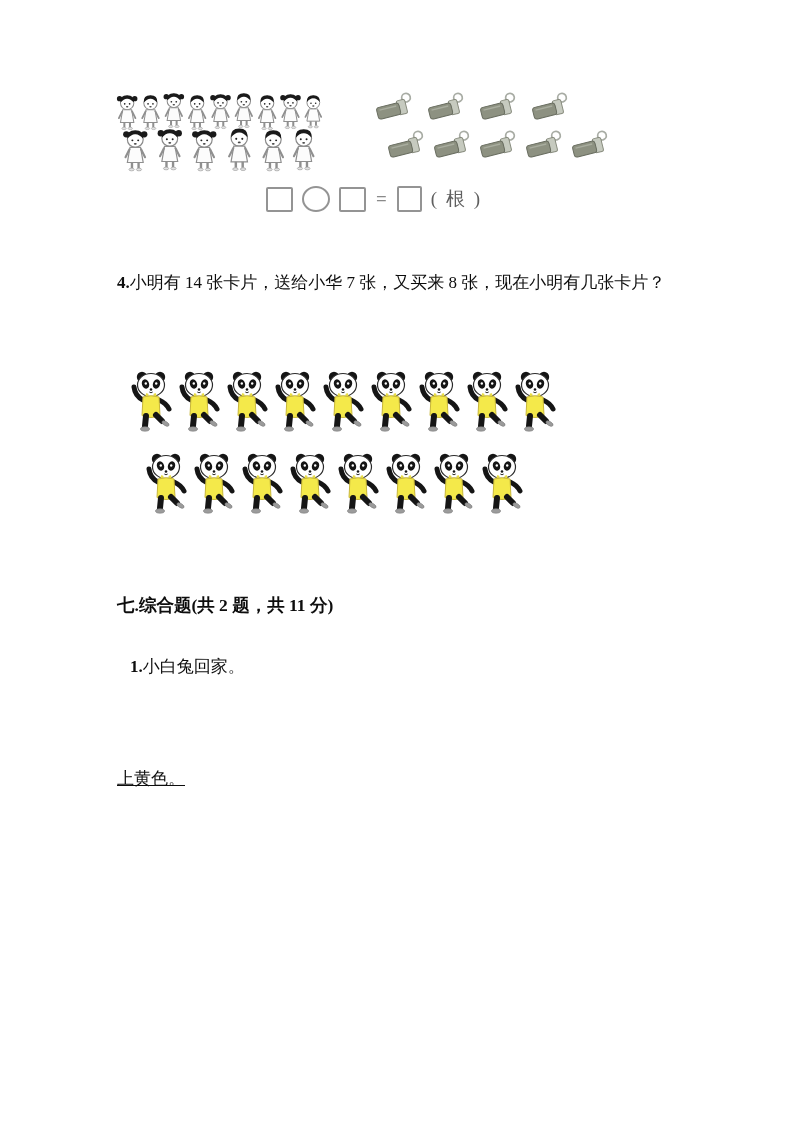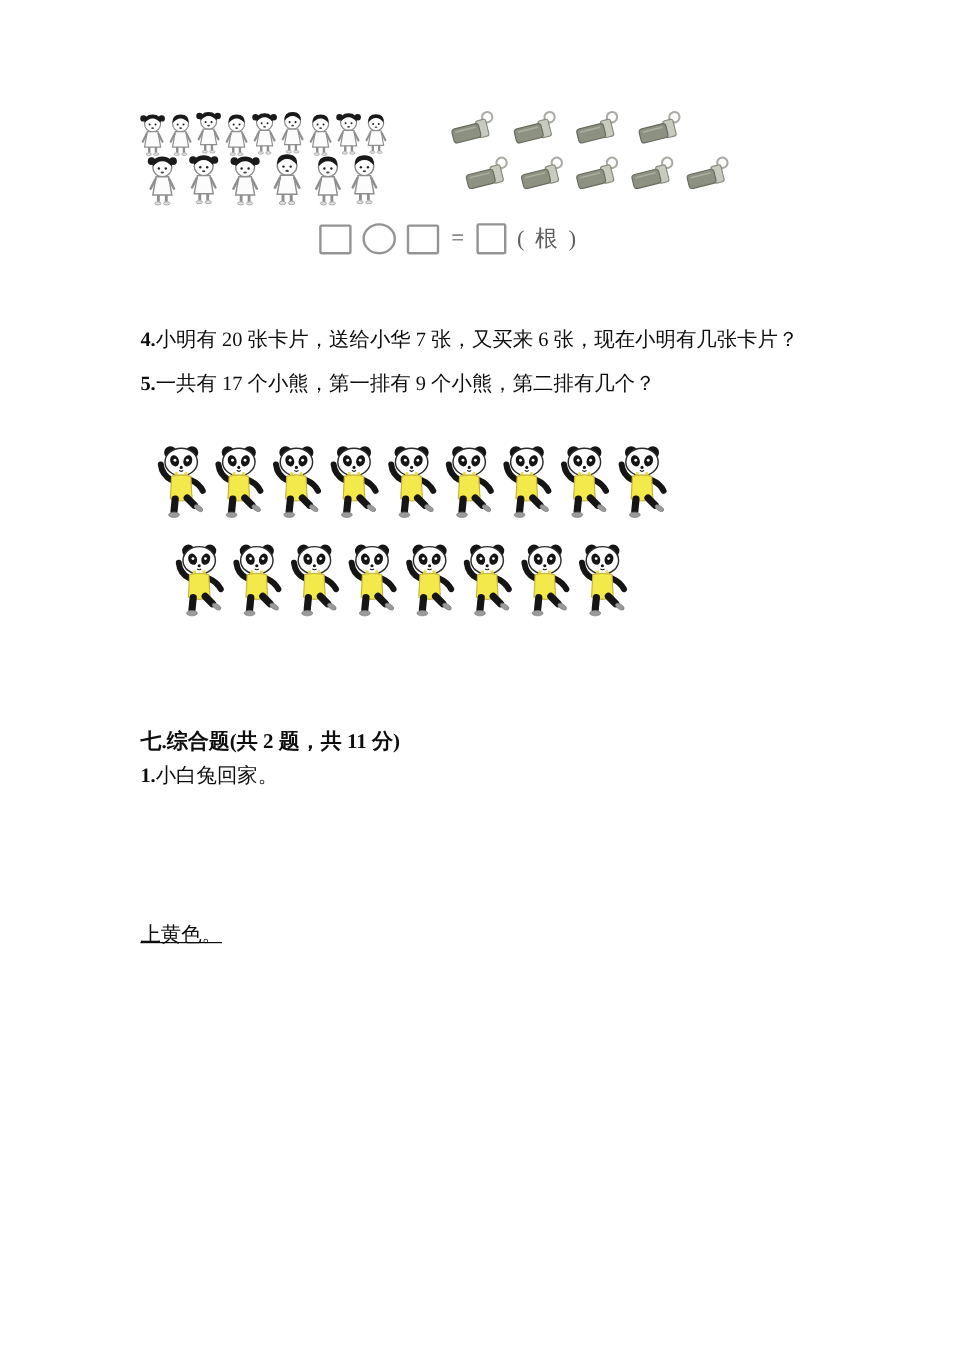--- a/index.html
+++ b/index.html
@@ -19,22 +19,22 @@
   .eq-box{width:27px;height:25px;border:2px solid #949494;border-radius:2px;background:#fff;box-sizing:border-box;}
   .eq-box.small{width:25px;height:26px;}
   .eq-circ{width:28px;height:26px;border:2px solid #949494;border-radius:50%;background:#fff;box-sizing:border-box;}
   .eq-sign{font-size:19px;font-weight:bold;color:#8a8a8a;margin:0 1px;}
   .eq-unit{font-size:19px;color:#5f5f5f;letter-spacing:2px;white-space:nowrap;}
   
   .tline{position:absolute;left:117px;font-size:17px;line-height:19px;white-space:nowrap;}
   .tline b{font-weight:bold;}
   .q4{top:256px;}
   .q5{top:293px;}
-  .sec-heading{top:590px;font-weight:bold;font-size:17.5px;}
-  .item1{top:620px;}
+  .sec-heading{top:578px;font-weight:bold;font-size:17.5px;}
+  .item1{top:640px;margin-left:13px;}
   .para1{top:698px;}
   .para2{top:752px;text-decoration:underline;}
   
   .prow{position:absolute;display:flex;gap:6px;}
   .prow svg{width:42px;height:64px;flex:0 0 auto;}
   .prow1{left:131px;top:370px;}
   .prow2{left:146px;top:452px;}
 </style>
 </head>
 <body>
@@ -176,23 +176,22 @@
 
   <div class="equation">
     <span class="eq-box"></span>
     <span class="eq-circ"></span>
     <span class="eq-box"></span>
     <span class="eq-sign">=</span>
     <span class="eq-box small"></span>
     <span class="eq-unit">( 根 )</span>
   </div>
 
-  <p class="tline q4"><b>4.</b><span>小明有 20 张卡片，送给小华 7 张，又买来 6 张，现在小明有几张卡片？</span></p>
-
-  <p class="tline q5"><b>5.</b><span>一共有 17 个小熊，第一排有 9 个小熊，第二排有几个？</span></p>
+  <p class="tline q4"><b>4.</b><span>小明有 14 张卡片，送给小华 7 张，又买来 8 张，现在小明有几张卡片？</span></p>
+
 
   <div class="prow prow1">
   <svg viewBox="0 0 42 64">
     <circle cx="11" cy="7" r="5.2" fill="#151515"></circle>
     <circle cx="29" cy="7" r="5.2" fill="#151515"></circle>
     <path d="M12,30 Q4,26 3,17" stroke="#151515" stroke-width="5" stroke-linecap="round" fill="none"></path>
     <path d="M28,30 Q35,33 38,39" stroke="#151515" stroke-width="5" stroke-linecap="round" fill="none"></path>
     <ellipse cx="20" cy="15" rx="13.5" ry="11.5" fill="#ffffff" stroke="#2b2b2b" stroke-width="1.2"></ellipse>
     <ellipse cx="14.5" cy="14" rx="3.6" ry="4.8" fill="#151515" transform="rotate(-18 14.5 14)"></ellipse>
     <ellipse cx="25.5" cy="14" rx="3.6" ry="4.8" fill="#151515" transform="rotate(18 25.5 14)"></ellipse>

